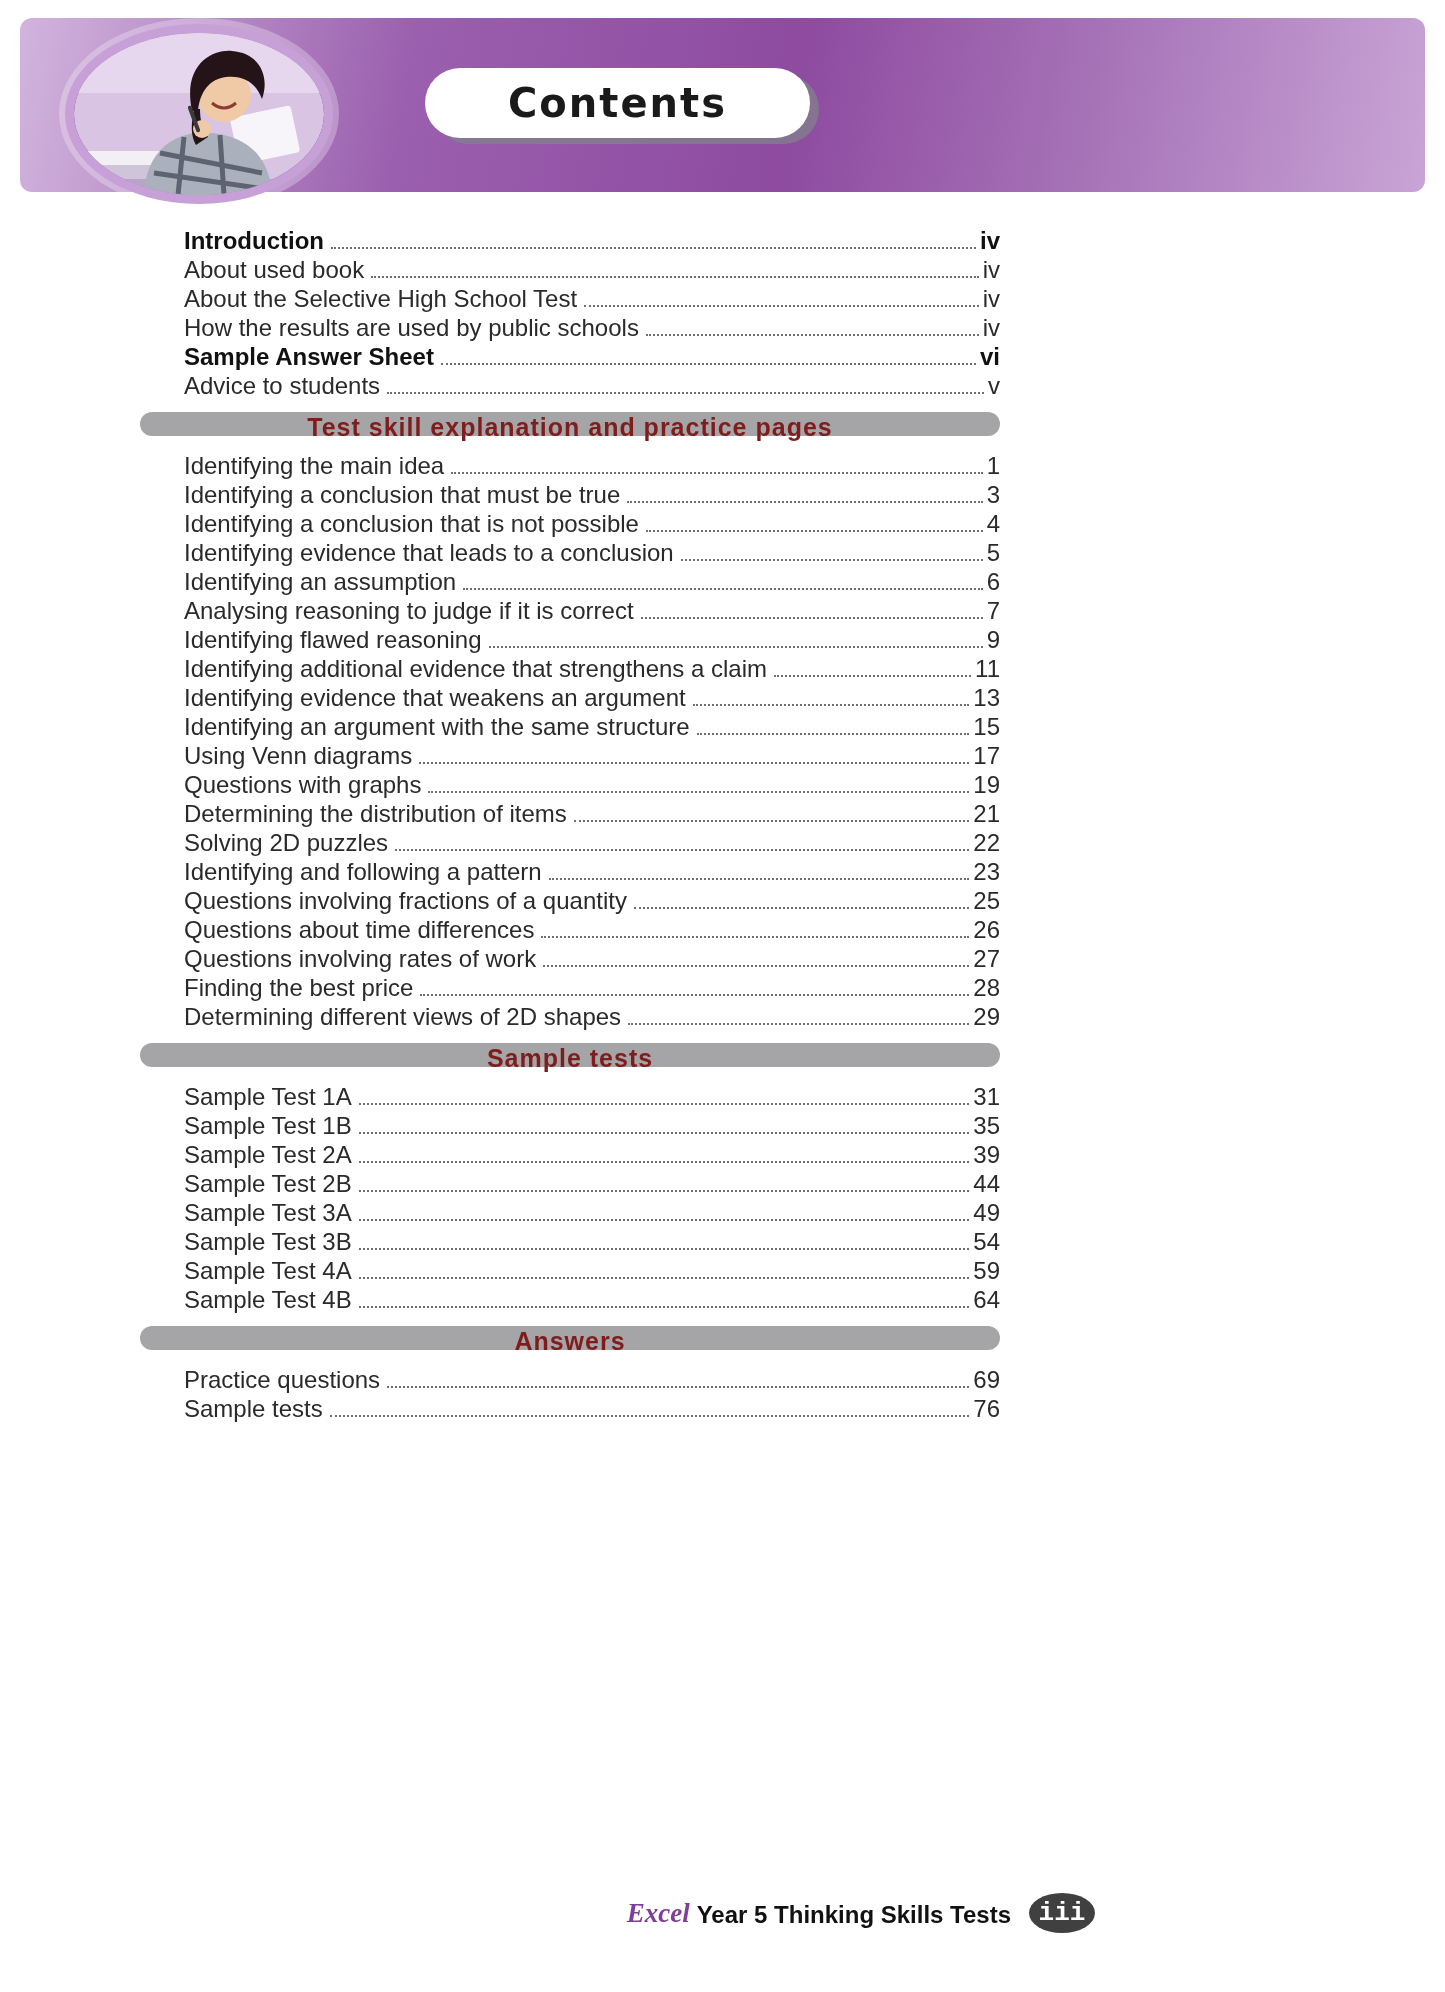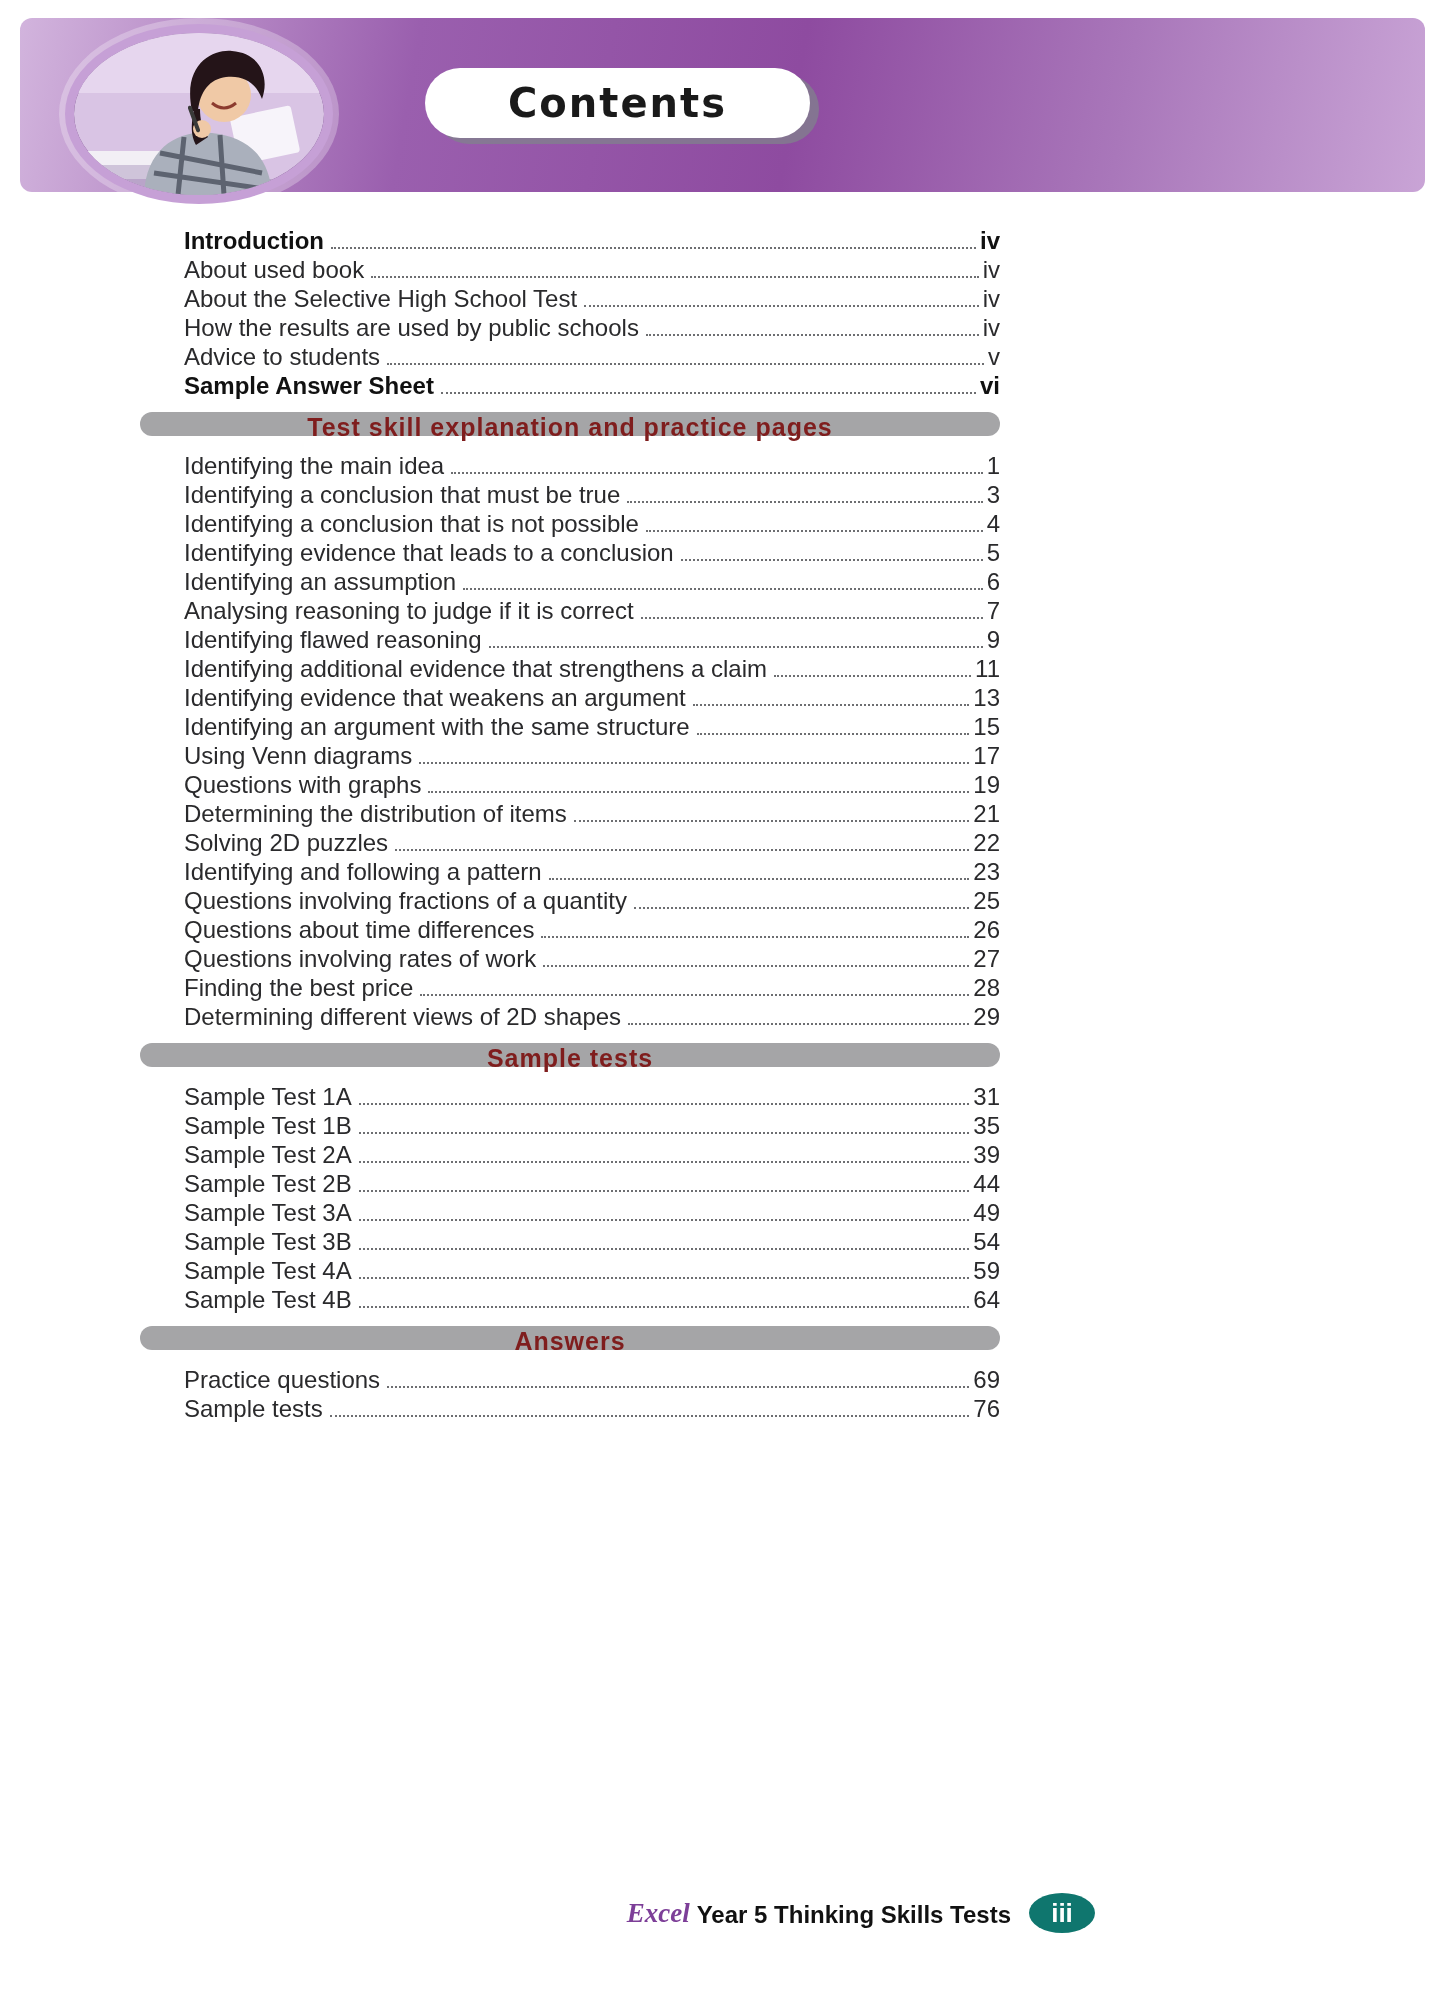--- a/index.html
+++ b/index.html
@@ -33,22 +33,22 @@
         background:#a5a5a7;color:#7f1d1d;font-weight:700;font-size:25px;line-height:31px;
         text-align:center;letter-spacing:1px;}
 
   
   .footer{position:absolute;left:0;top:1893px;width:1445px;display:flex;align-items:center;
         justify-content:flex-end;padding-right:350px;box-sizing:border-box;gap:18px;}
   .footer-textwrap{display:flex;align-items:flex-end;gap:7px;}
   .brand{font-family:"Liberation Serif", serif;font-style:italic;font-weight:700;
         font-size:27px;color:#7d3f98;}
   .footer-text{font-weight:700;font-size:24px;color:#111;}
-  .page-badge{width:66px;height:40px;border-radius:50%;background:#0f766e;color:#ffffff;
-        font-weight:700;font-size:26px;display:flex;align-items:center;justify-content:center;}
+  .page-badge{width:66px;height:40px;border-radius:50%;background:#404040;color:#ffffff;
+        font-weight:700;font-size:26px;display:flex;align-items:center;justify-content:center;font-family:Liberation Mono, monospace;}
 </style>
 </head>
 <body>
 
 <div class="page">
 
   <header class="band">
     <div class="photo-wrap">
       <svg viewBox="0 0 250 162" aria-hidden="true">
         <rect x="0" y="0" width="250" height="162" fill="#d9c4e4"></rect>
@@ -93,29 +93,29 @@
         <div class="toc-row">
           <span class="toc-label">About the Selective High School Test</span>
           <span class="toc-leader"></span>
           <span class="toc-page">iv</span>
         </div>
         <div class="toc-row">
           <span class="toc-label">How the results are used by public schools</span>
           <span class="toc-leader"></span>
           <span class="toc-page">iv</span>
         </div>
-        <div class="toc-row">
-          <span class="toc-label">Advice to students</span>
-          <span class="toc-leader"></span>
-          <span class="toc-page">v</span>
-        </div>
         <div class="toc-row bold">
           <span class="toc-label">Sample Answer Sheet</span>
           <span class="toc-leader"></span>
           <span class="toc-page">vi</span>
+        </div>
+        <div class="toc-row">
+          <span class="toc-label">Advice to students</span>
+          <span class="toc-leader"></span>
+          <span class="toc-page">v</span>
         </div>
       </div>
     <div id="sections">
         <div class="section-bar">Test skill explanation and practice pages</div>
         <div>
           <div class="toc-row">
             <span class="toc-label">Identifying the main idea</span>
             <span class="toc-leader"></span>
             <span class="toc-page">1</span>
           </div>

